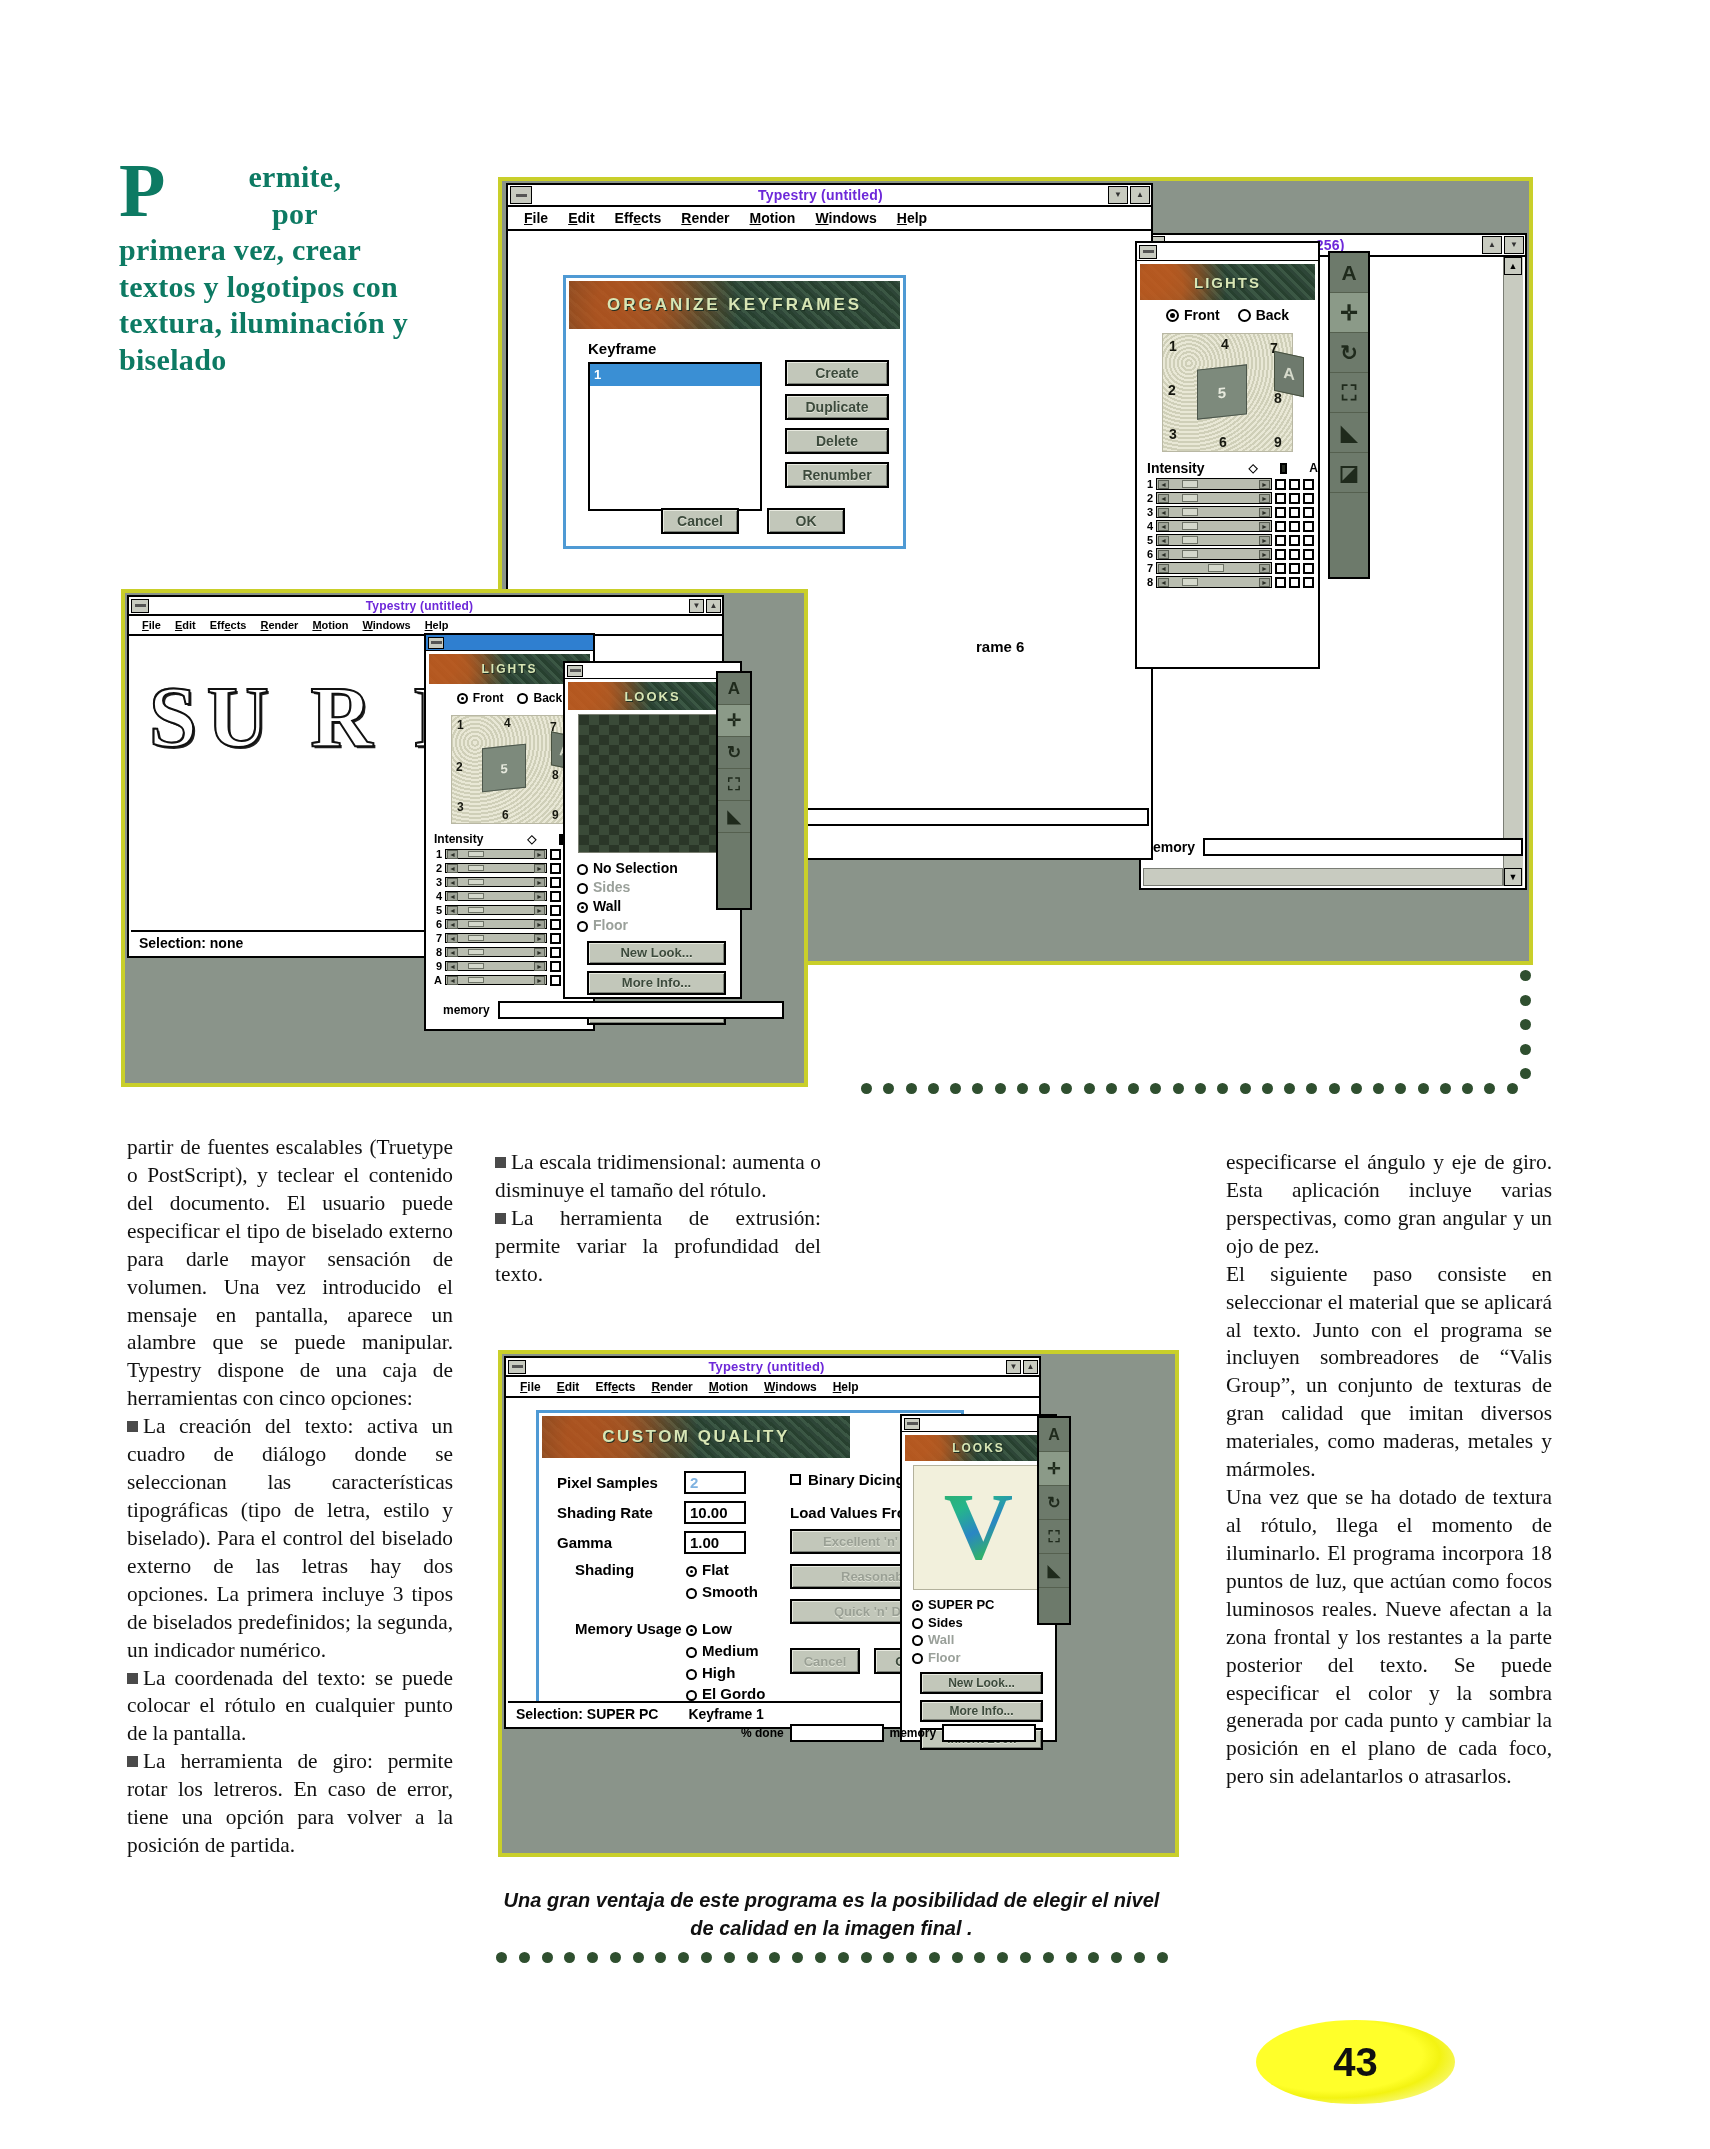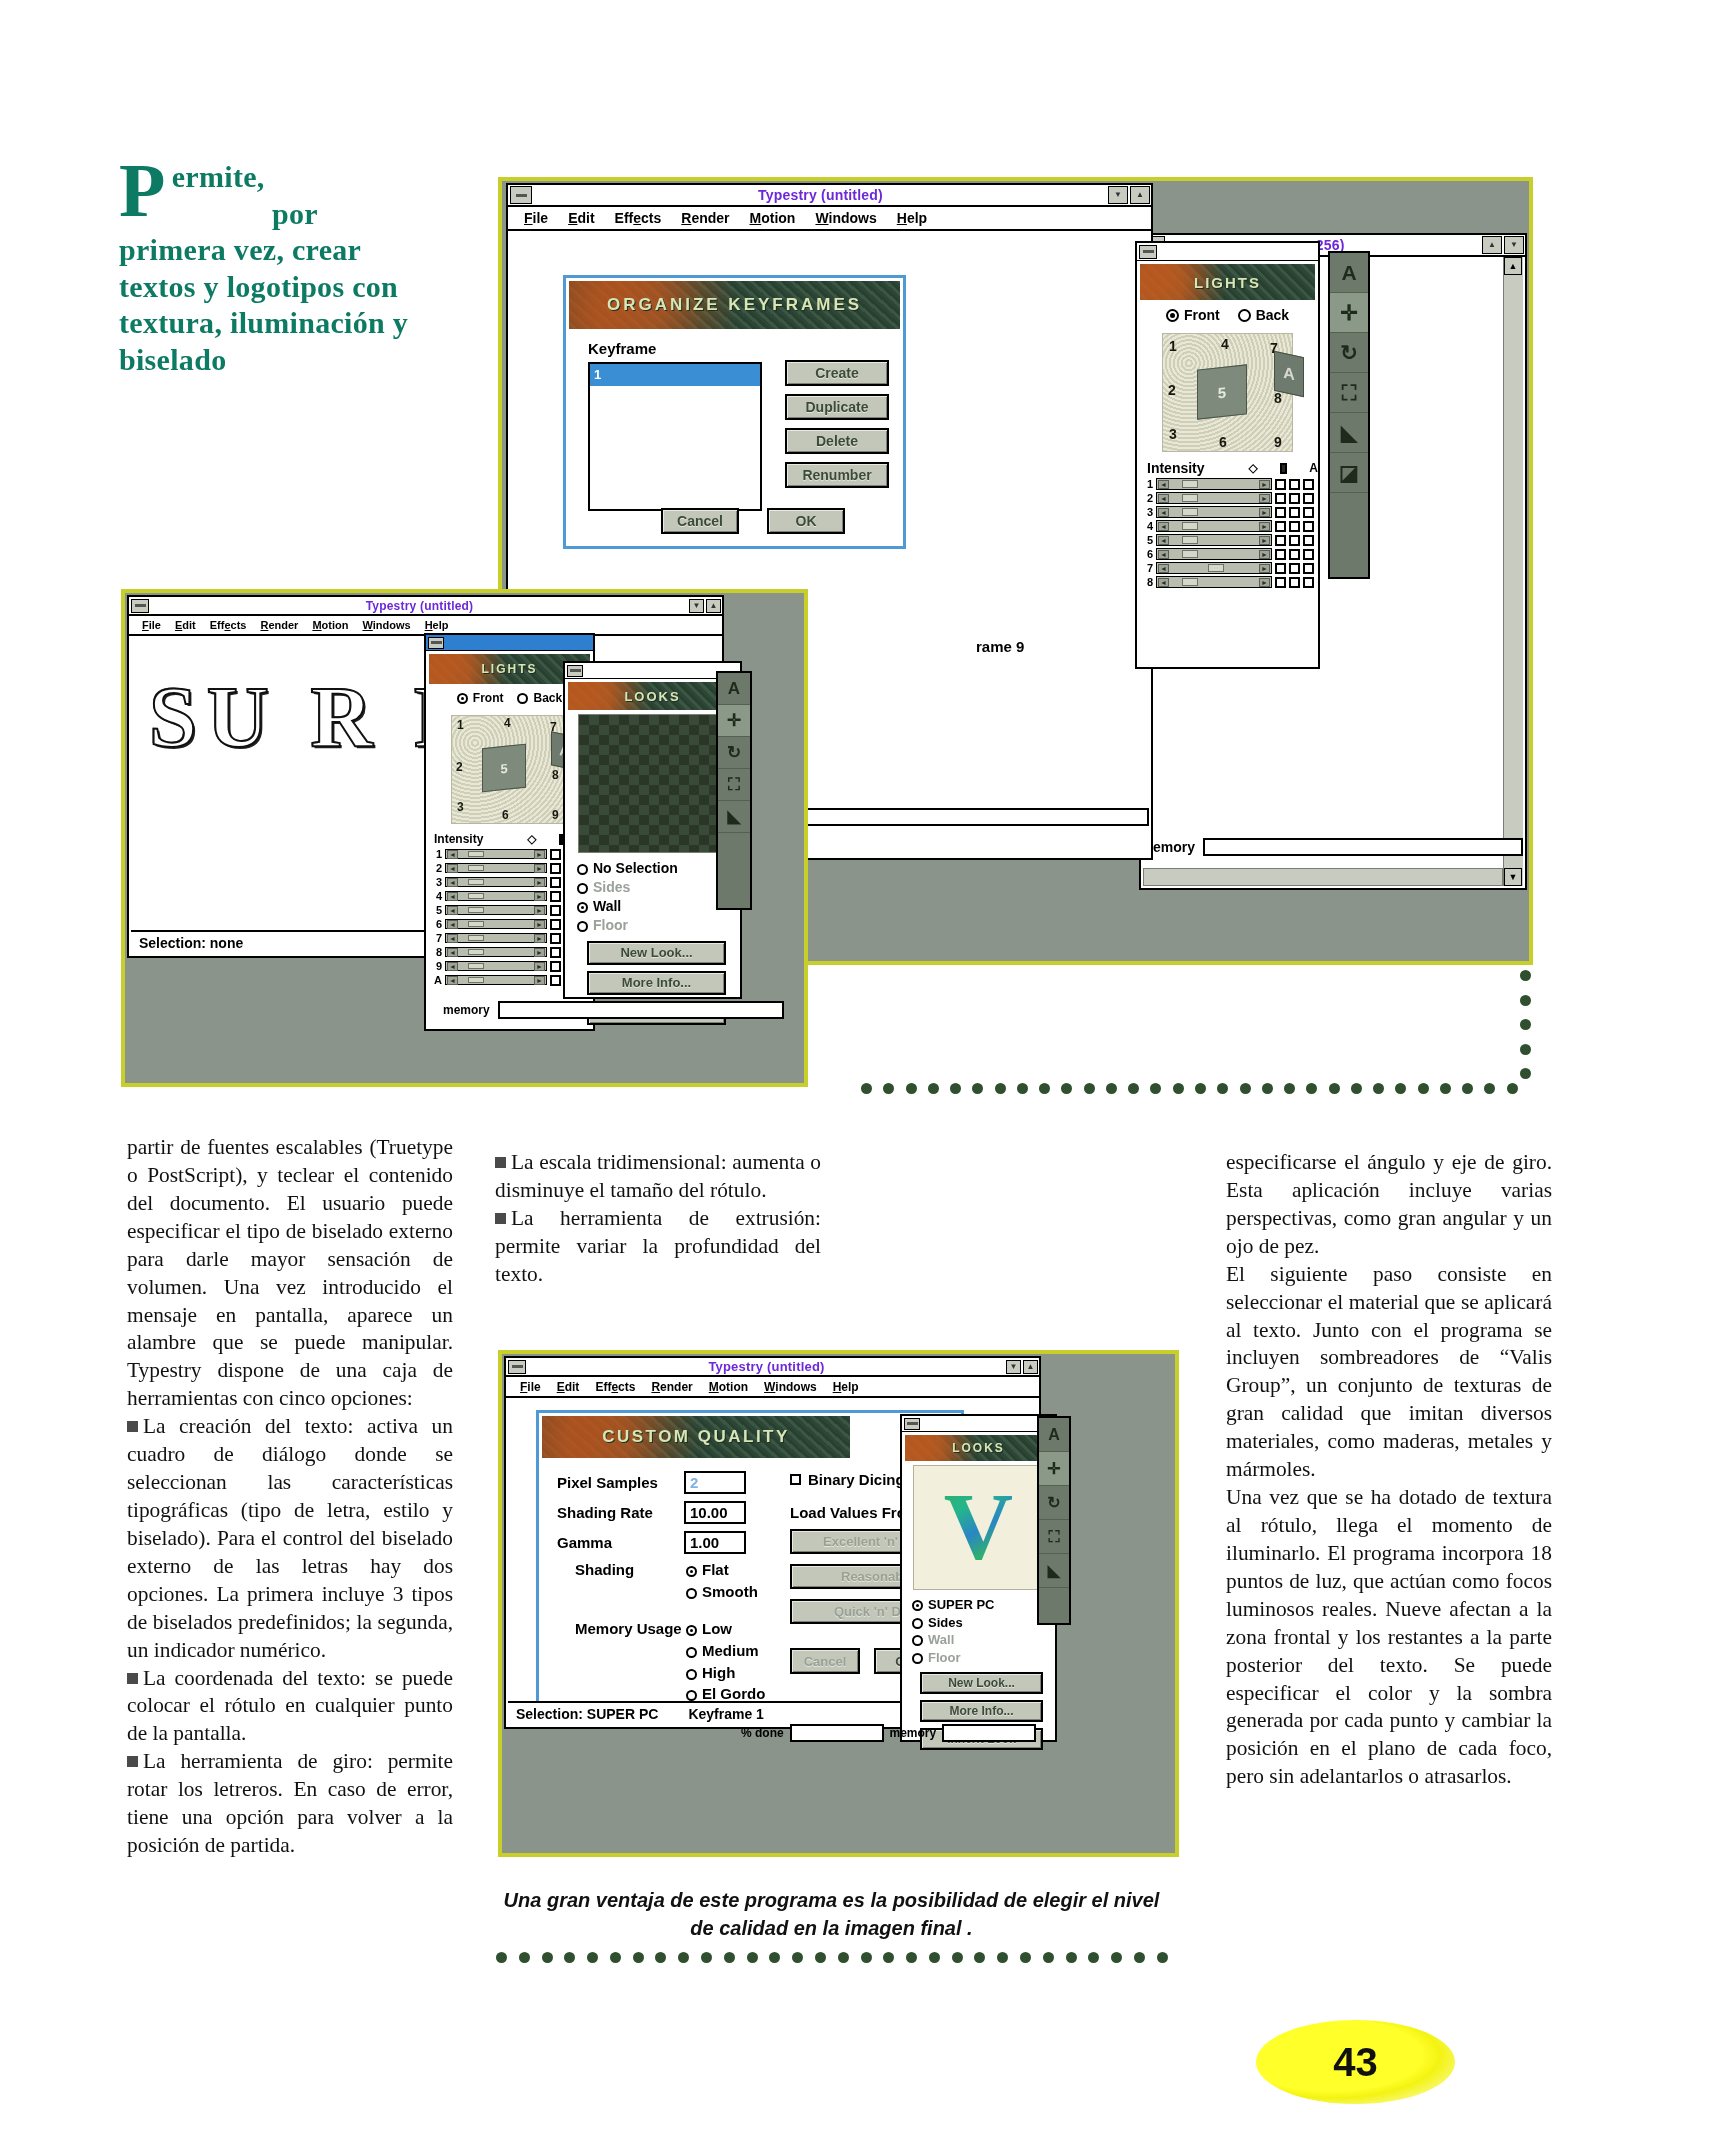--- a/index.html
+++ b/index.html
@@ -17,21 +17,21 @@
     position:absolute; left:119px; top:159px; width:299px;
     color:#0d7a63;
     font-family:"Liberation Serif", serif;
     font-weight:bold; font-size:30px; line-height:1.22;
     letter-spacing:0.3px;
   }
   #headline .dropcap {
     float:left; font-size:76px; line-height:0.78; margin:2px 6px 0 0;
     font-weight:bold;
   }
-  #headline .l1 { margin-left:0; }
+  #headline .l1 { margin-left:0;text-align:center; }
   .titlebar {
     height:22px; background:#fff; border-bottom:2px solid #000;
     display:flex; align-items:center; position:relative;
   }
   .tb-min {
     width:22px; height:18px; margin:1px 2px;
     background:#c8cbc0; border:1px solid #000;
     display:flex; align-items:center; justify-content:center;
   }
   .tb-min i { display:block; width:11px; height:3px; background:#555; }
@@ -440,21 +440,21 @@
           <div class="btn">Duplicate</div>
           <div class="btn">Delete</div>
           <div class="btn">Renumber</div>
         </div>
         <div class="kf-foot">
           <div class="btn">Cancel</div>
           <div class="btn">OK</div>
         </div>
       </div>
 
-      <div id="child-frame">rame 9</div>
+      <div id="child-frame">rame 6</div>
       <div class="memrow">
         <span>emory</span>
         <div class="box"></div>
       </div>
     </div>
 
     <div id="pan-lights">
       <div class="titlebar" style="height:18px;border-bottom:1px solid #000">
         <div class="tb-min" style="height:14px;width:18px">
             <i></i>

